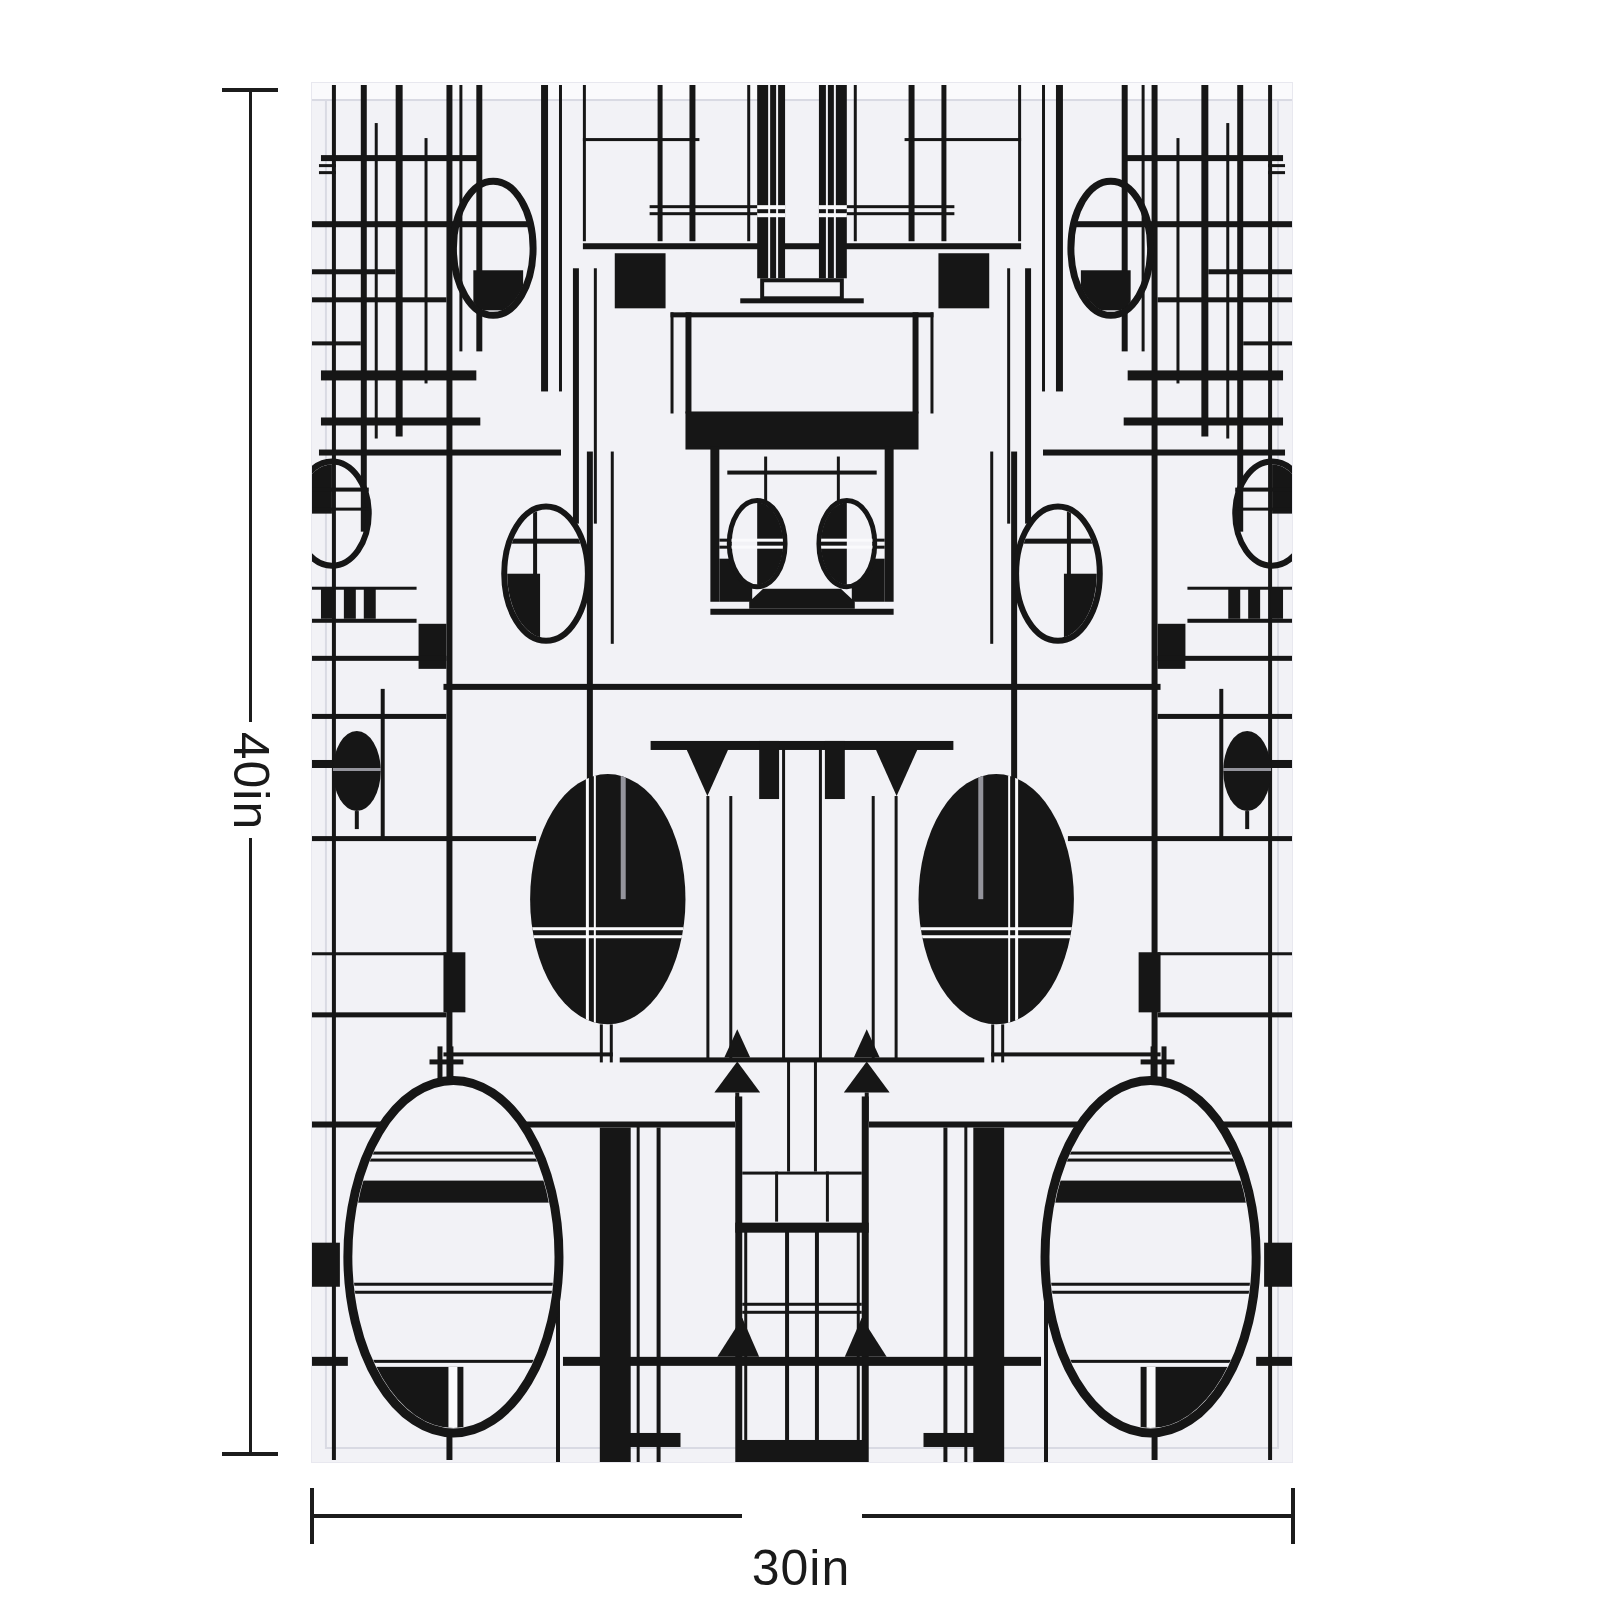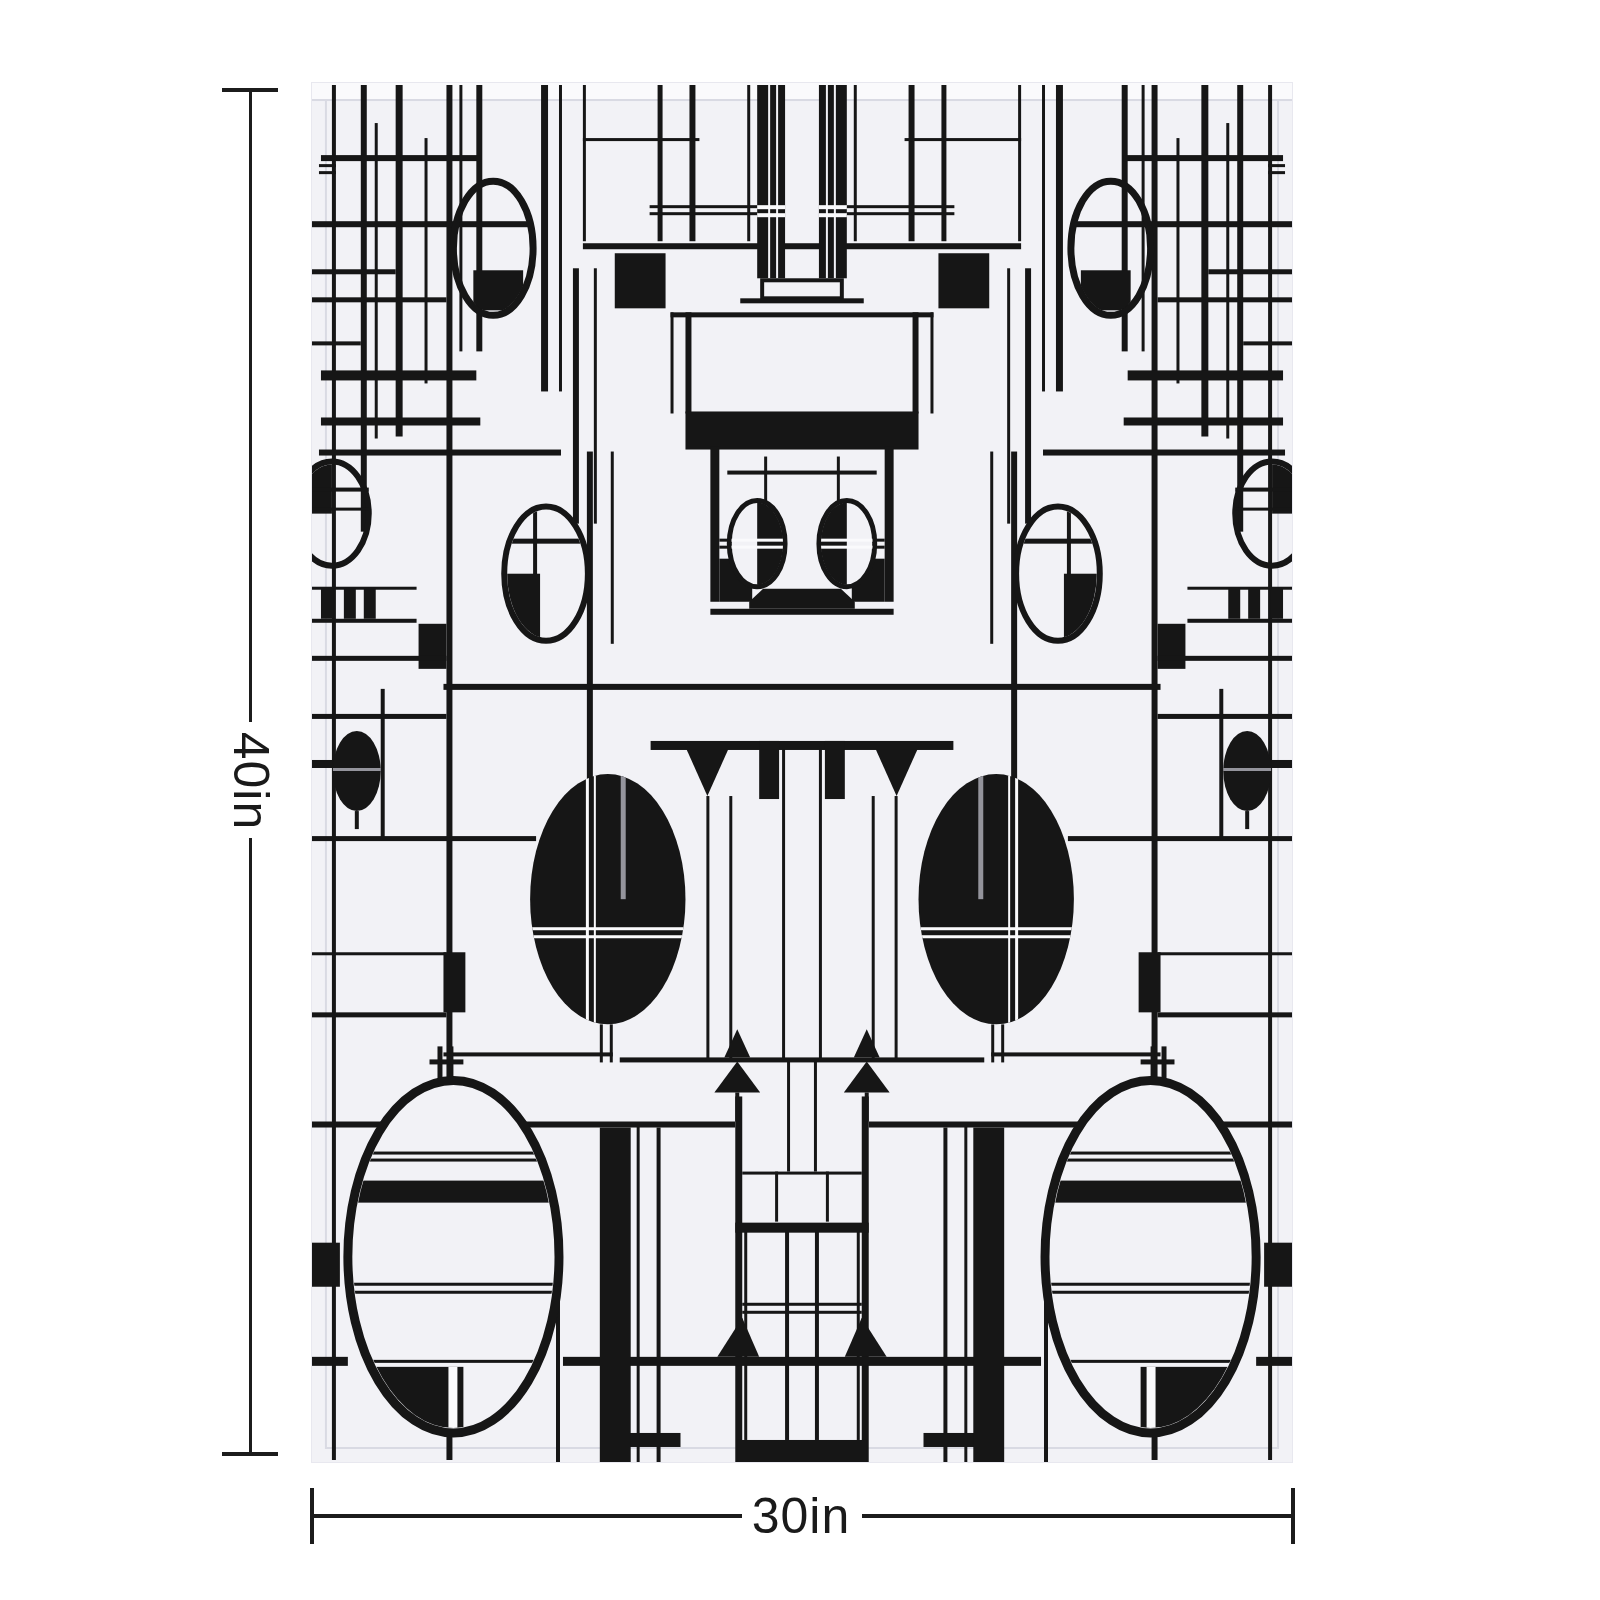--- a/index.html
+++ b/index.html
@@ -15,21 +15,21 @@
   html,body{margin:0;padding:0;background:var(--page);}
   .stage{position:relative;width:1600px;height:1600px;background:var(--page);overflow:hidden;
          font-family:"Liberation Sans", sans-serif;}
   .panel{position:absolute;left:312px;top:83px;width:980px;height:1379px;
          background:var(--panel);box-shadow:0 0 0 1px #e8e8ef;}
   .panel svg{position:absolute;left:0;top:0;width:100%;height:100%;display:block;}
   .dim{position:absolute;background:var(--dimline);}
   .dim-label{position:absolute;color:var(--text);font-size:50px;line-height:1;
              white-space:nowrap;letter-spacing:1px;}
   .dim-label.v{left:251px;top:781px;transform:translate(-50%,-50%) rotate(90deg);}
-  .dim-label.h{left:801px;top:1516px;transform:translate(-50%,-50%);padding:0 8px;}
+  .dim-label.h{left:801px;top:1568px;transform:translate(-50%,-50%);padding:0 8px;}
 </style>
 </head>
 <body>
 
 <div class="stage">
 
   <div class="panel">
     <svg viewBox="0 0 984 1377" preserveAspectRatio="none">
       <defs>
         <clipPath id="cE1">

